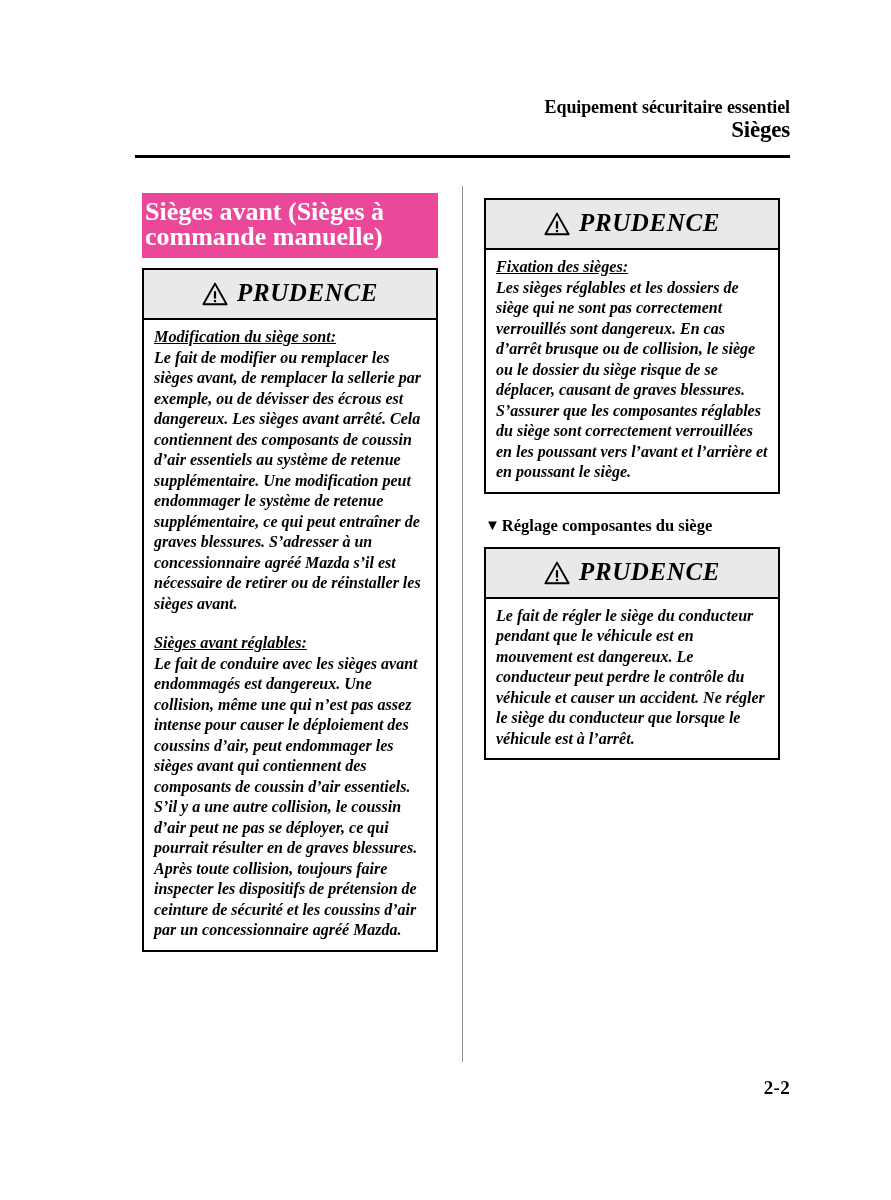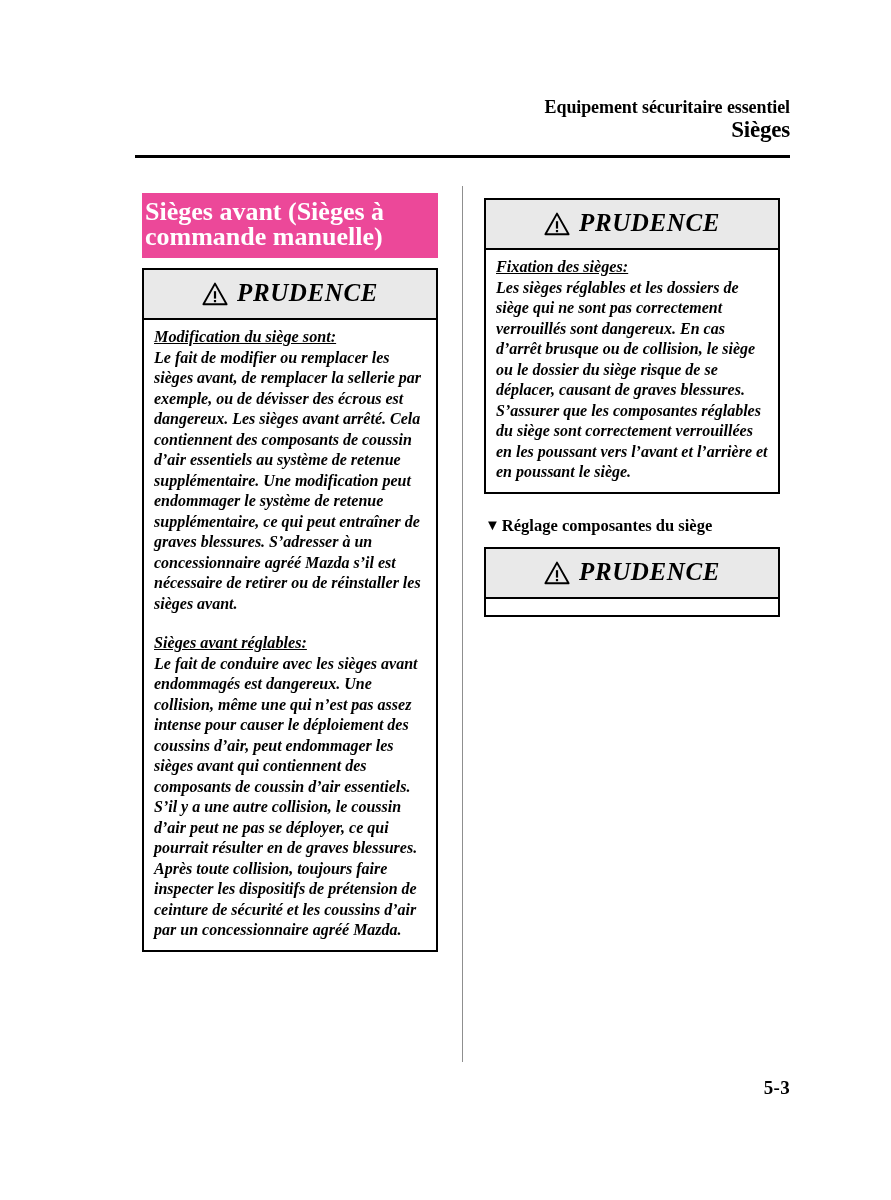--- a/index.html
+++ b/index.html
@@ -235,20 +235,21 @@
     <div class="caution-box first">
       <div class="caution-bar">
         <svg class="warn-tri" viewBox="0 0 26 24">
           <path d="M13 1.6 L24.6 22.3 L1.4 22.3 Z" fill="none" stroke="#000" stroke-width="1.9" stroke-linejoin="round"></path>
           <rect x="11.9" y="9.2" width="2.2" height="7.4" fill="#000"></rect>
           <rect x="11.9" y="18.0" width="2.2" height="2.2" fill="#000"></rect>
         </svg>
         <span class="caution-word">PRUDENCE</span>
       </div>
       <div class="caution-body">
+        <div class="c-text">Le fait de régler le siège du conducteur pendant que le véhicule est en mouvement est dangereux. Le conducteur peut perdre le contrôle du véhicule et causer un accident. Ne régler le siège du conducteur que lorsque le véhicule est à l’arrêt.</div>
       </div>
     </div>
 
   </div>
 
-  <div class="page-number">5-3</div>
+  <div class="page-number">2-2</div>
 
 </div>
 
 </body></html>

